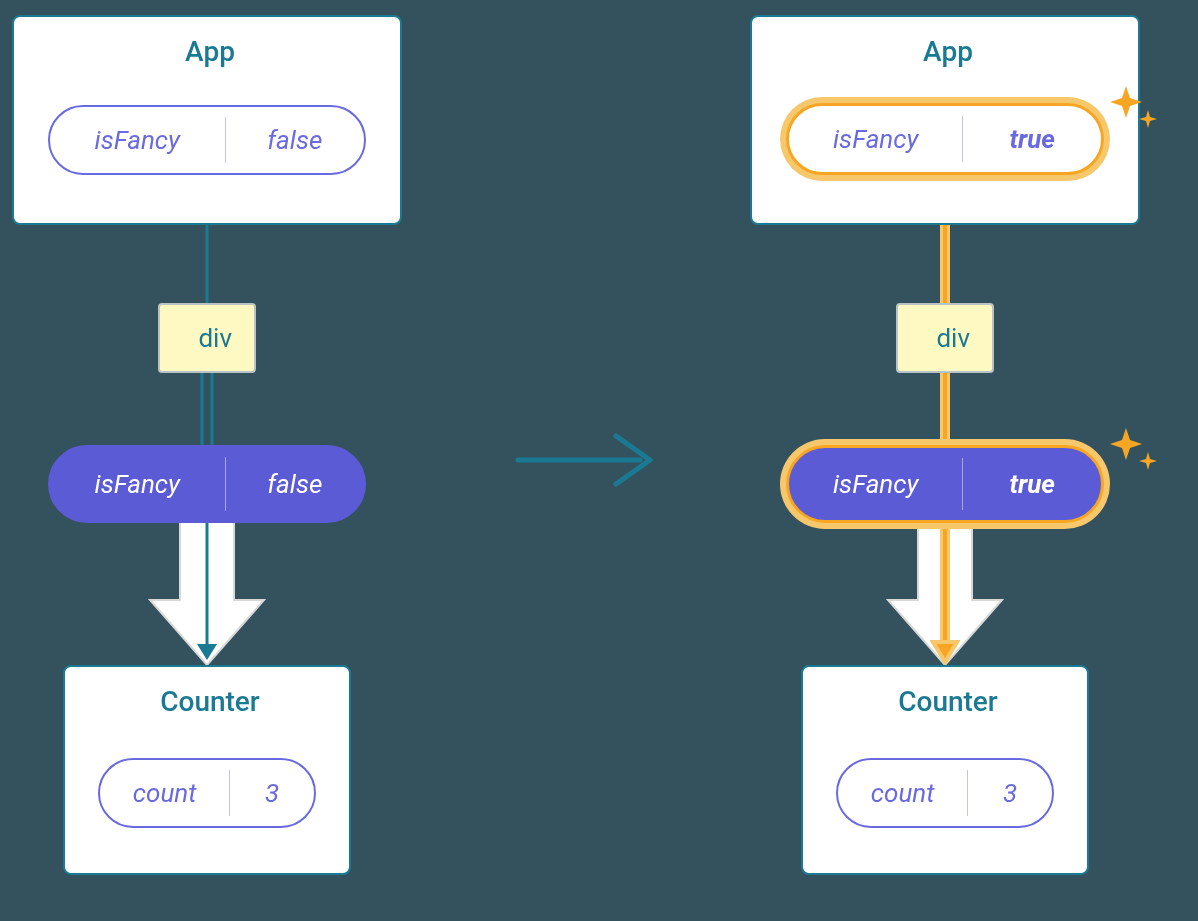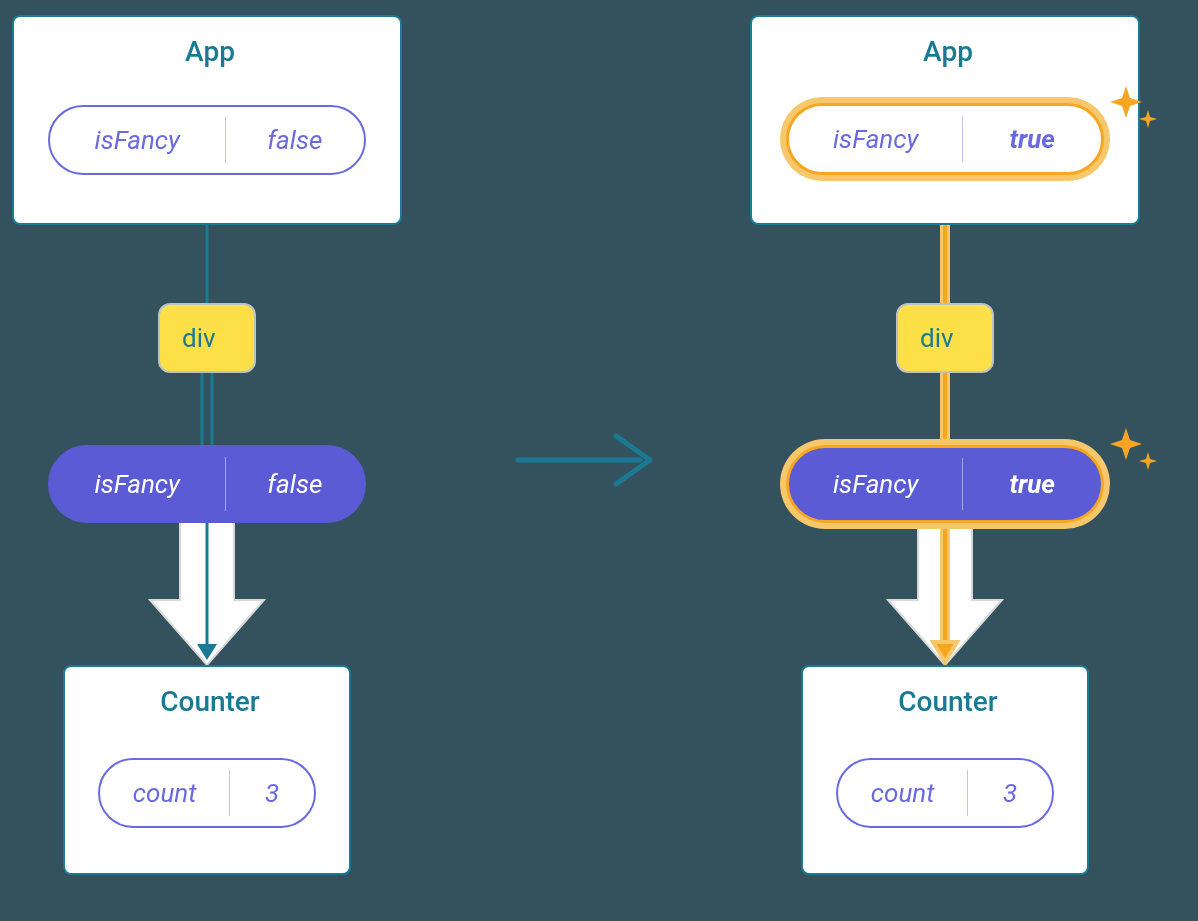--- a/index.html
+++ b/index.html
@@ -67,28 +67,28 @@
   .pill-solid .pill-cell { color: #fff; }
   .pill-divider {
     width: 1px;
     background: rgba(106,106,224,0.4);
     margin: 10px 0;
   }
   .pill-solid .pill-divider { background: rgba(255,255,255,0.45); }
   .bold { font-weight: 700; text-align: right; }
   .small-box {
     position: absolute;
-    background: #fde047;
+    background: #fef9c3;
     border: 2px solid #b9c3c6;
-    border-radius: 12px;
+    border-radius: 4px;
     color: #1a7a94;
     font-size: 26px;
     display: flex;
     align-items: center;
-    justify-content: flex-start;
+    justify-content: flex-end;
     padding: 14px 22px;
   }
   svg.connector {
     position: absolute;
     top: 0;
     left: 0;
     pointer-events: none;
     overflow: visible;
   }
 </style>

